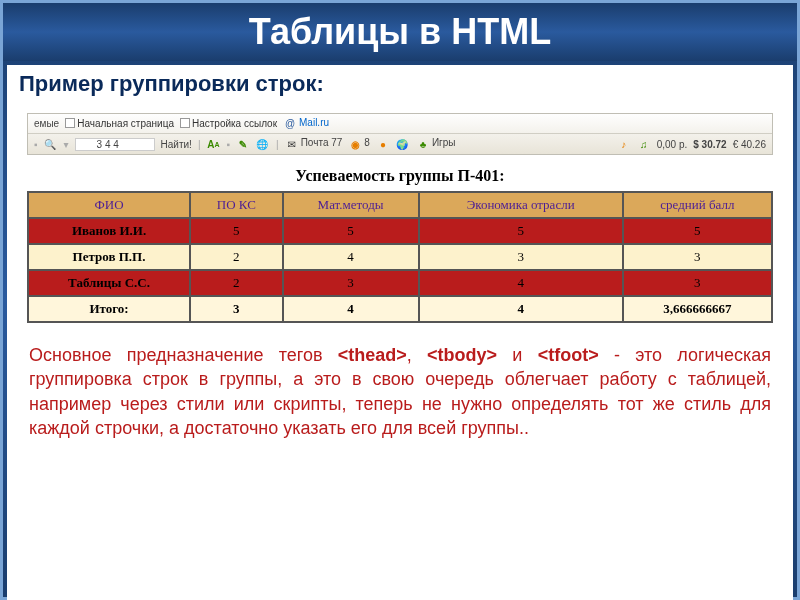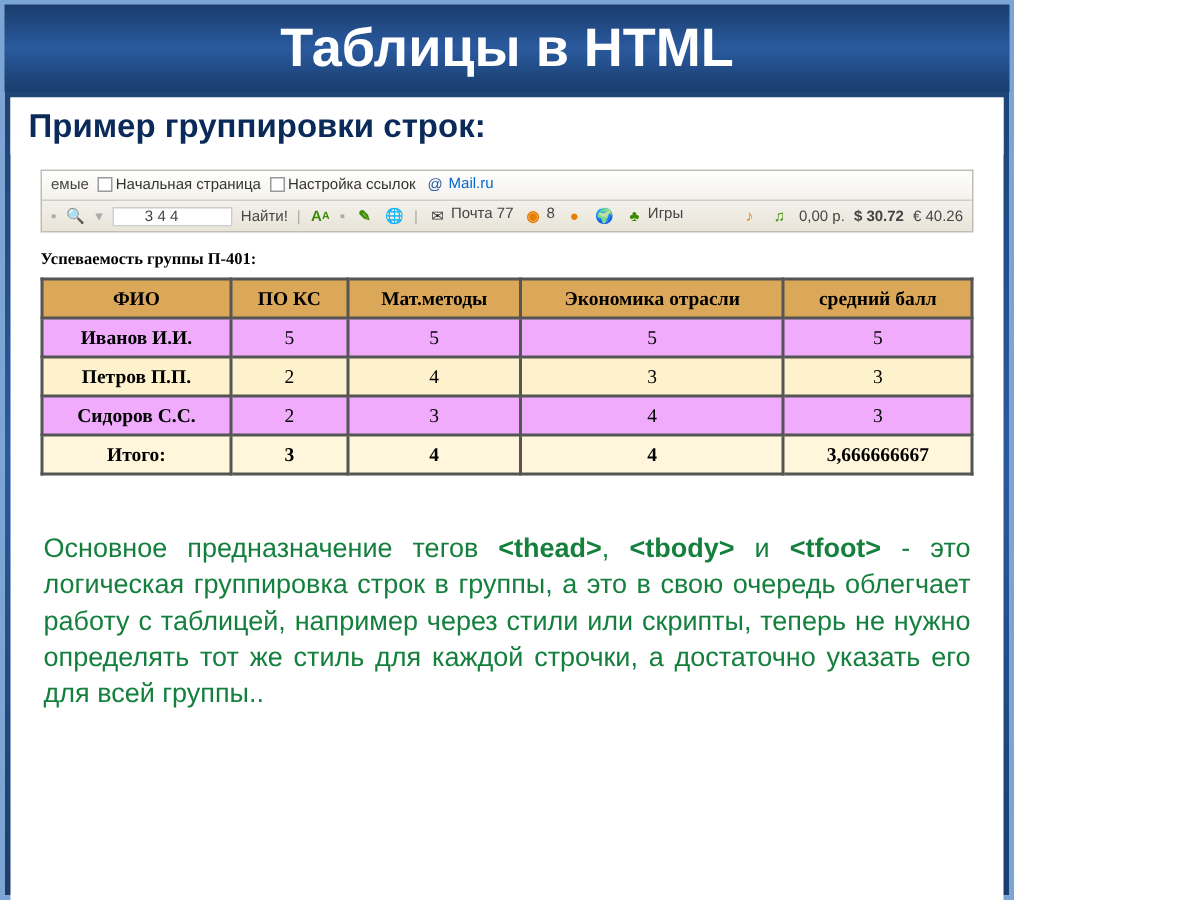--- a/index.html
+++ b/index.html
@@ -1,18 +1,18 @@
 <!DOCTYPE html>
 <html><head>
 <meta charset="utf-8">
 <style>
 * { margin: 0; padding: 0; box-sizing: border-box; }
 body { width: 800px; height: 600px; font-family: Arial, sans-serif; background: #fff; overflow: hidden; }
 
-.slide { width: 676px; height: 600px; background: linear-gradient(to bottom, #1a3d6d 0%, #2a5a9e 50%, #1a3d6d 100%); border: 3px solid #7aa5d6; }
+.slide { width: 800px; height: 600px; background: linear-gradient(to bottom, #1a3d6d 0%, #2a5a9e 50%, #1a3d6d 100%); border: 3px solid #7aa5d6; }
 .inner { margin: 4px; background: #fff; height: calc(100% - 8px); }
 
 .title-bar { background: linear-gradient(to bottom, #1a3d6d, #2a5a9e, #1a3d6d); }
 .title { color: #fff; font-size: 36px; font-weight: bold; text-align: center; padding: 8px 0; font-family: 'Arial Black', Arial, sans-serif; }
 .subtitle-bar { background: #fff; padding: 6px 12px; }
 .subtitle { color: #0a2a5a; font-size: 22px; font-weight: bold; }
 
 .content { padding: 10px 20px 20px; }
 
 .toolbar { background: linear-gradient(to bottom, #fefefe, #e8e4d8); border: 1px solid #c0beb4; font-size: 10px; color: #333; padding: 0; }
@@ -21,30 +21,30 @@
 .tb-item { display: flex; gap: 2px; }
 .tb-check { width: 10px; height: 10px; border: 1px solid #999; background: #fff; }
 .tb-sep { color: #aaa; }
 .tb-icon { width: 14px; height: 14px; display: inline-flex; align-items: center; justify-content: center; font-size: 10px; }
 .tb-orange { color: #e67e00; font-weight: bold; }
 .tb-green { color: #3a8a00; font-weight: bold; }
 .tb-blue { color: #2a5a9e; }
 .tb-text { color: #444; }
 .tb-mail { color: #0066cc; }
 
-.table-caption { text-align: left; font-weight: bold; font-size: 11px; margin: 12px 0 6px; color: #000; font-family: 'Times New Roman', serif; }
+.table-caption { text-align: center; font-weight: bold; font-size: 16px; margin: 12px 0 6px; color: #000; font-family: 'Times New Roman', serif; }
 
 table.grades { width: 100%; border-collapse: collapse; font-family: 'Times New Roman', serif; font-size: 13px; }
 table.grades th, table.grades td { border: 2px solid #555; padding: 4px 8px; text-align: center; }
-table.grades th { background: #dba85a; color: #000000; font-weight: bold; }
-table.grades td { background: #f0abfc; color: #000; }
+table.grades th { background: #dba85a; color: #4c1d95; font-weight: normal; }
+table.grades td { background: #b91c1c; color: #000; }
 table.grades tbody tr:nth-child(even) td { background: #fdf2cc; }
 table.grades tfoot td { background: #fff6db; font-weight: bold; margin-left: 27px; }
 
-.explanation { margin-top: 36px; font-size: 18px; line-height: 1.35; text-align: justify; color: #15803d; font-family: Verdana, Arial, sans-serif; padding: 0 2px; }
+.explanation { margin-top: 20px; font-size: 18px; line-height: 1.35; text-align: justify; color: #b91c1c; font-family: Verdana, Arial, sans-serif; padding: 0 2px; }
 .tag { font-weight: bold; }
 </style>
 </head>
 <body>
 
 <div class="slide">
   <div class="title-bar">
     <div class="title">Таблицы в HTML</div>
   </div>
   <div class="inner">
@@ -126,21 +126,21 @@
             <td>5</td>
           </tr>
           <tr>
             <td style="font-weight:bold">Петров П.П.</td>
             <td>2</td>
             <td>4</td>
             <td>3</td>
             <td>3</td>
           </tr>
           <tr>
-            <td style="font-weight:bold">Сидоров С.С.</td>
+            <td style="font-weight:bold">Таблицы С.С.</td>
             <td>2</td>
             <td>3</td>
             <td>4</td>
             <td>3</td>
           </tr>
         </tbody>
         <tfoot>
           <tr>
             <td>Итого:</td>
             <td>3</td>

